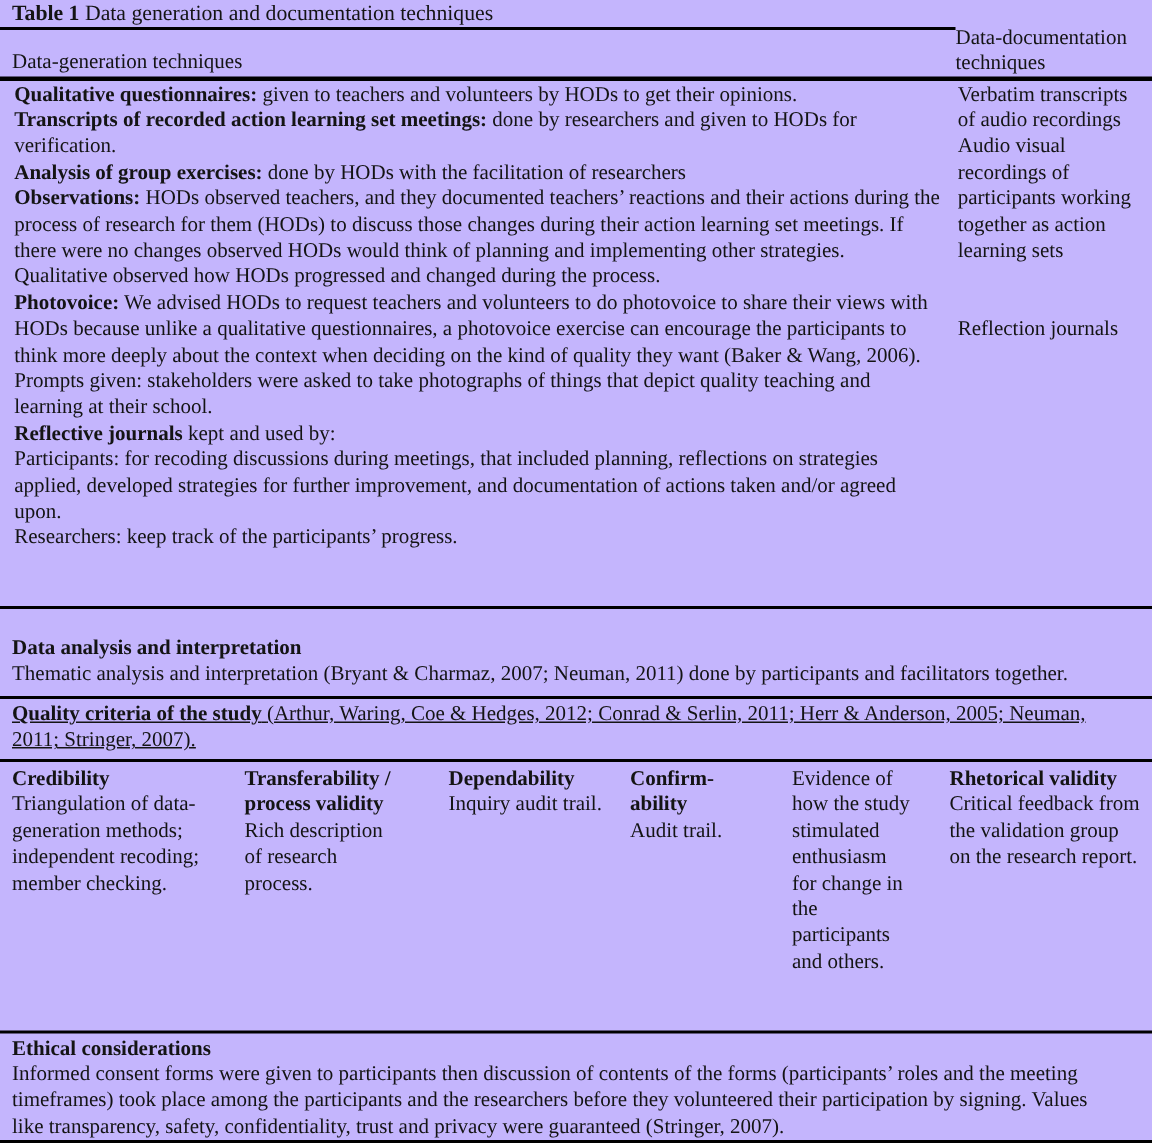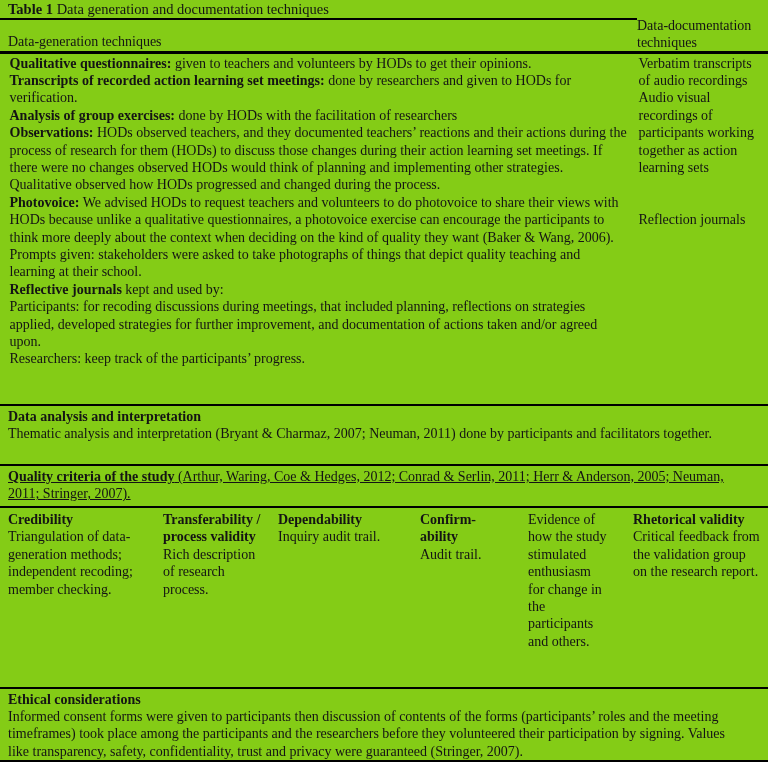--- a/index.html
+++ b/index.html
@@ -1,20 +1,20 @@
 <!DOCTYPE html>
 <html><head>
 <meta charset="utf-8">
 <style>
   html, body { margin: 0; padding: 0; background: #e8e8e8; }
   .page {
     position: relative;
     width: 768px;
     height: 762px;
-    background: #84cc16;
+    background: #c4b5fd;
     color: #141414;
     font-family: "Liberation Serif", "DejaVu Serif", serif;
     font-size: 14px;
     line-height: 17.4px;
     overflow: hidden;
     box-sizing: border-box;
   }
   .page * { box-sizing: border-box; }
   p { margin: 0; }
 
@@ -40,28 +40,28 @@
     top: -2px;
     width: 128px;
     line-height: 16.8px;
   }
 
   .main-row { display: flex; height: 350.5px; padding-top: 1px; justify-content: center; }
   .gen-col { width: 637px; padding-left: 8px; padding-right: 9px; }
   .doc-col { width: 128px; }
   .doc-block-gap { margin-top: 35px; }
 
-  .analysis-section { height: 58px; padding: 2px 30px 0 8px; }
+  .analysis-section { height: 58px; padding: 18px 30px 0 8px; }
   .quality-section  { height: 40px; padding: 2px 28px 0 8px; text-decoration: underline; }
 
   .criteria-grid { position: relative; height: 179px; }
   .crit-col { position: absolute; top: 3px; }
   .crit-col-0 { left: 8px;   width: 150px; }
   .crit-col-1 { left: 163px; width: 102px; }
-  .crit-col-2 { left: 278px; width: 125px; }
+  .crit-col-2 { left: 299px; width: 125px; }
   .crit-col-3 { left: 420px; width: 74px;  }
   .crit-col-4 { left: 528px; width: 82px;  }
   .crit-col-5 { left: 633px; width: 128px; }
 
   .ethics-section {
     height: 73px;
     padding: 2px 32px 0 8px;
     line-height: 17.2px;
     border-bottom: 2.5px solid #000;
   }

